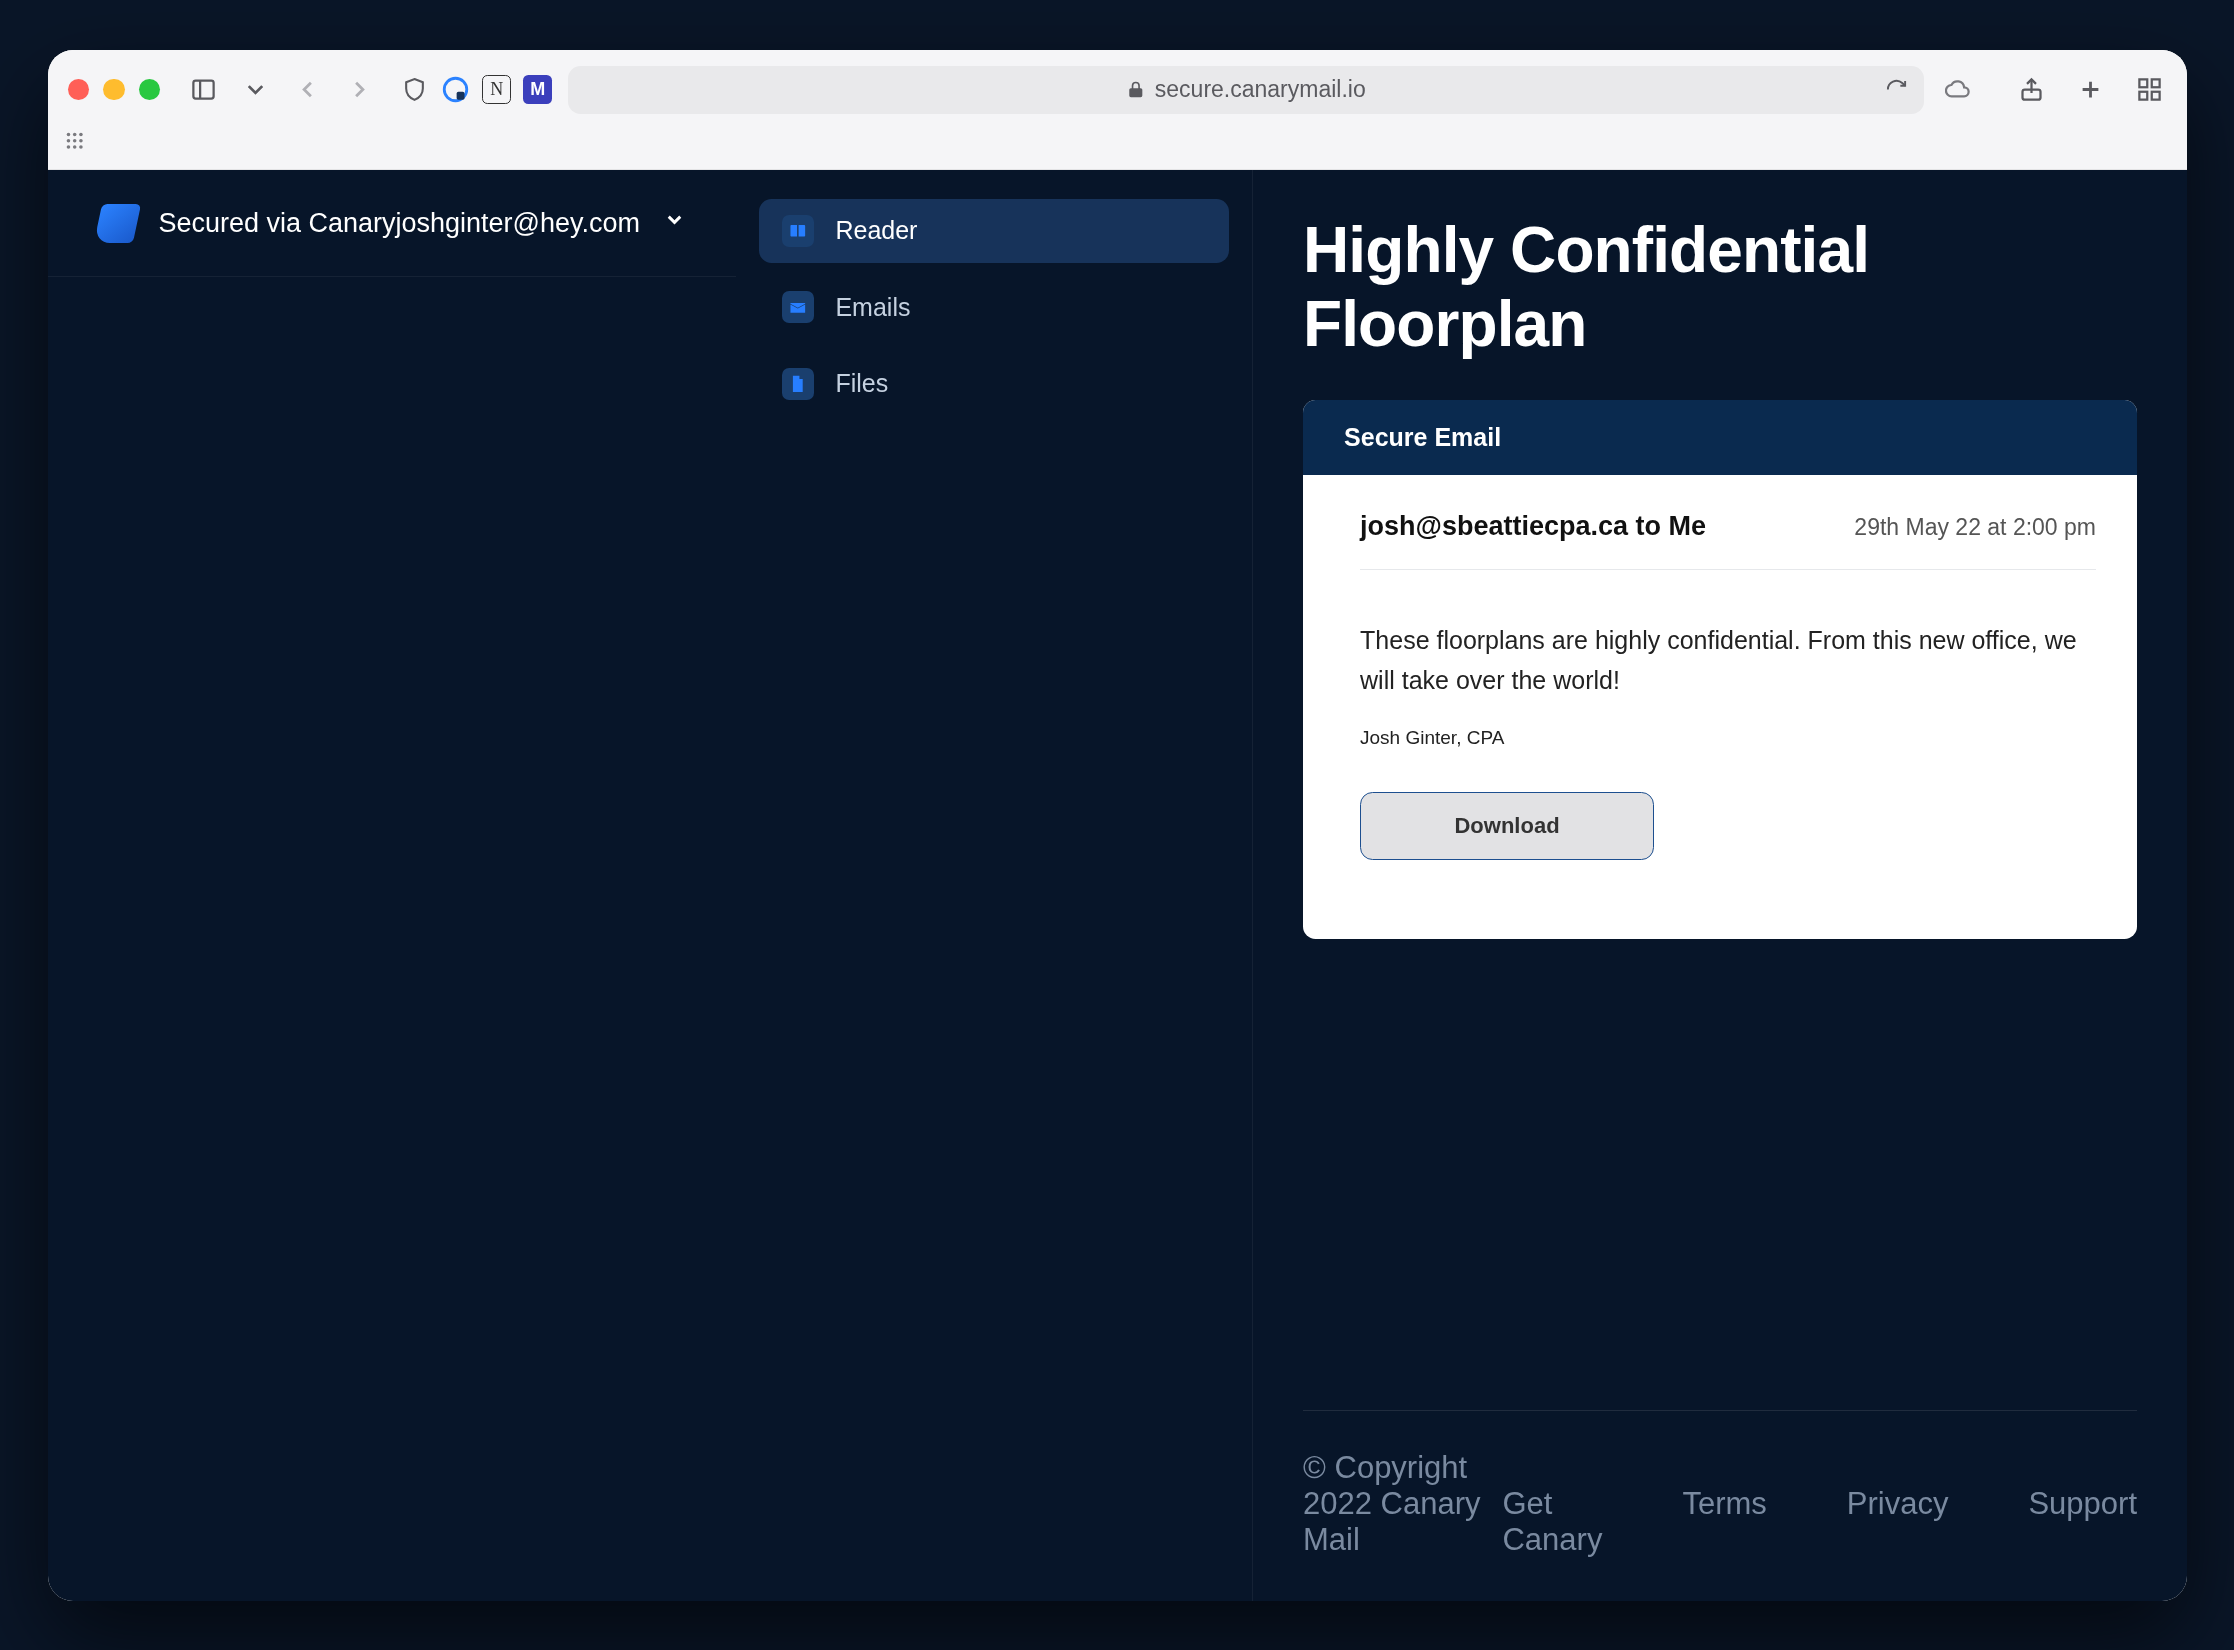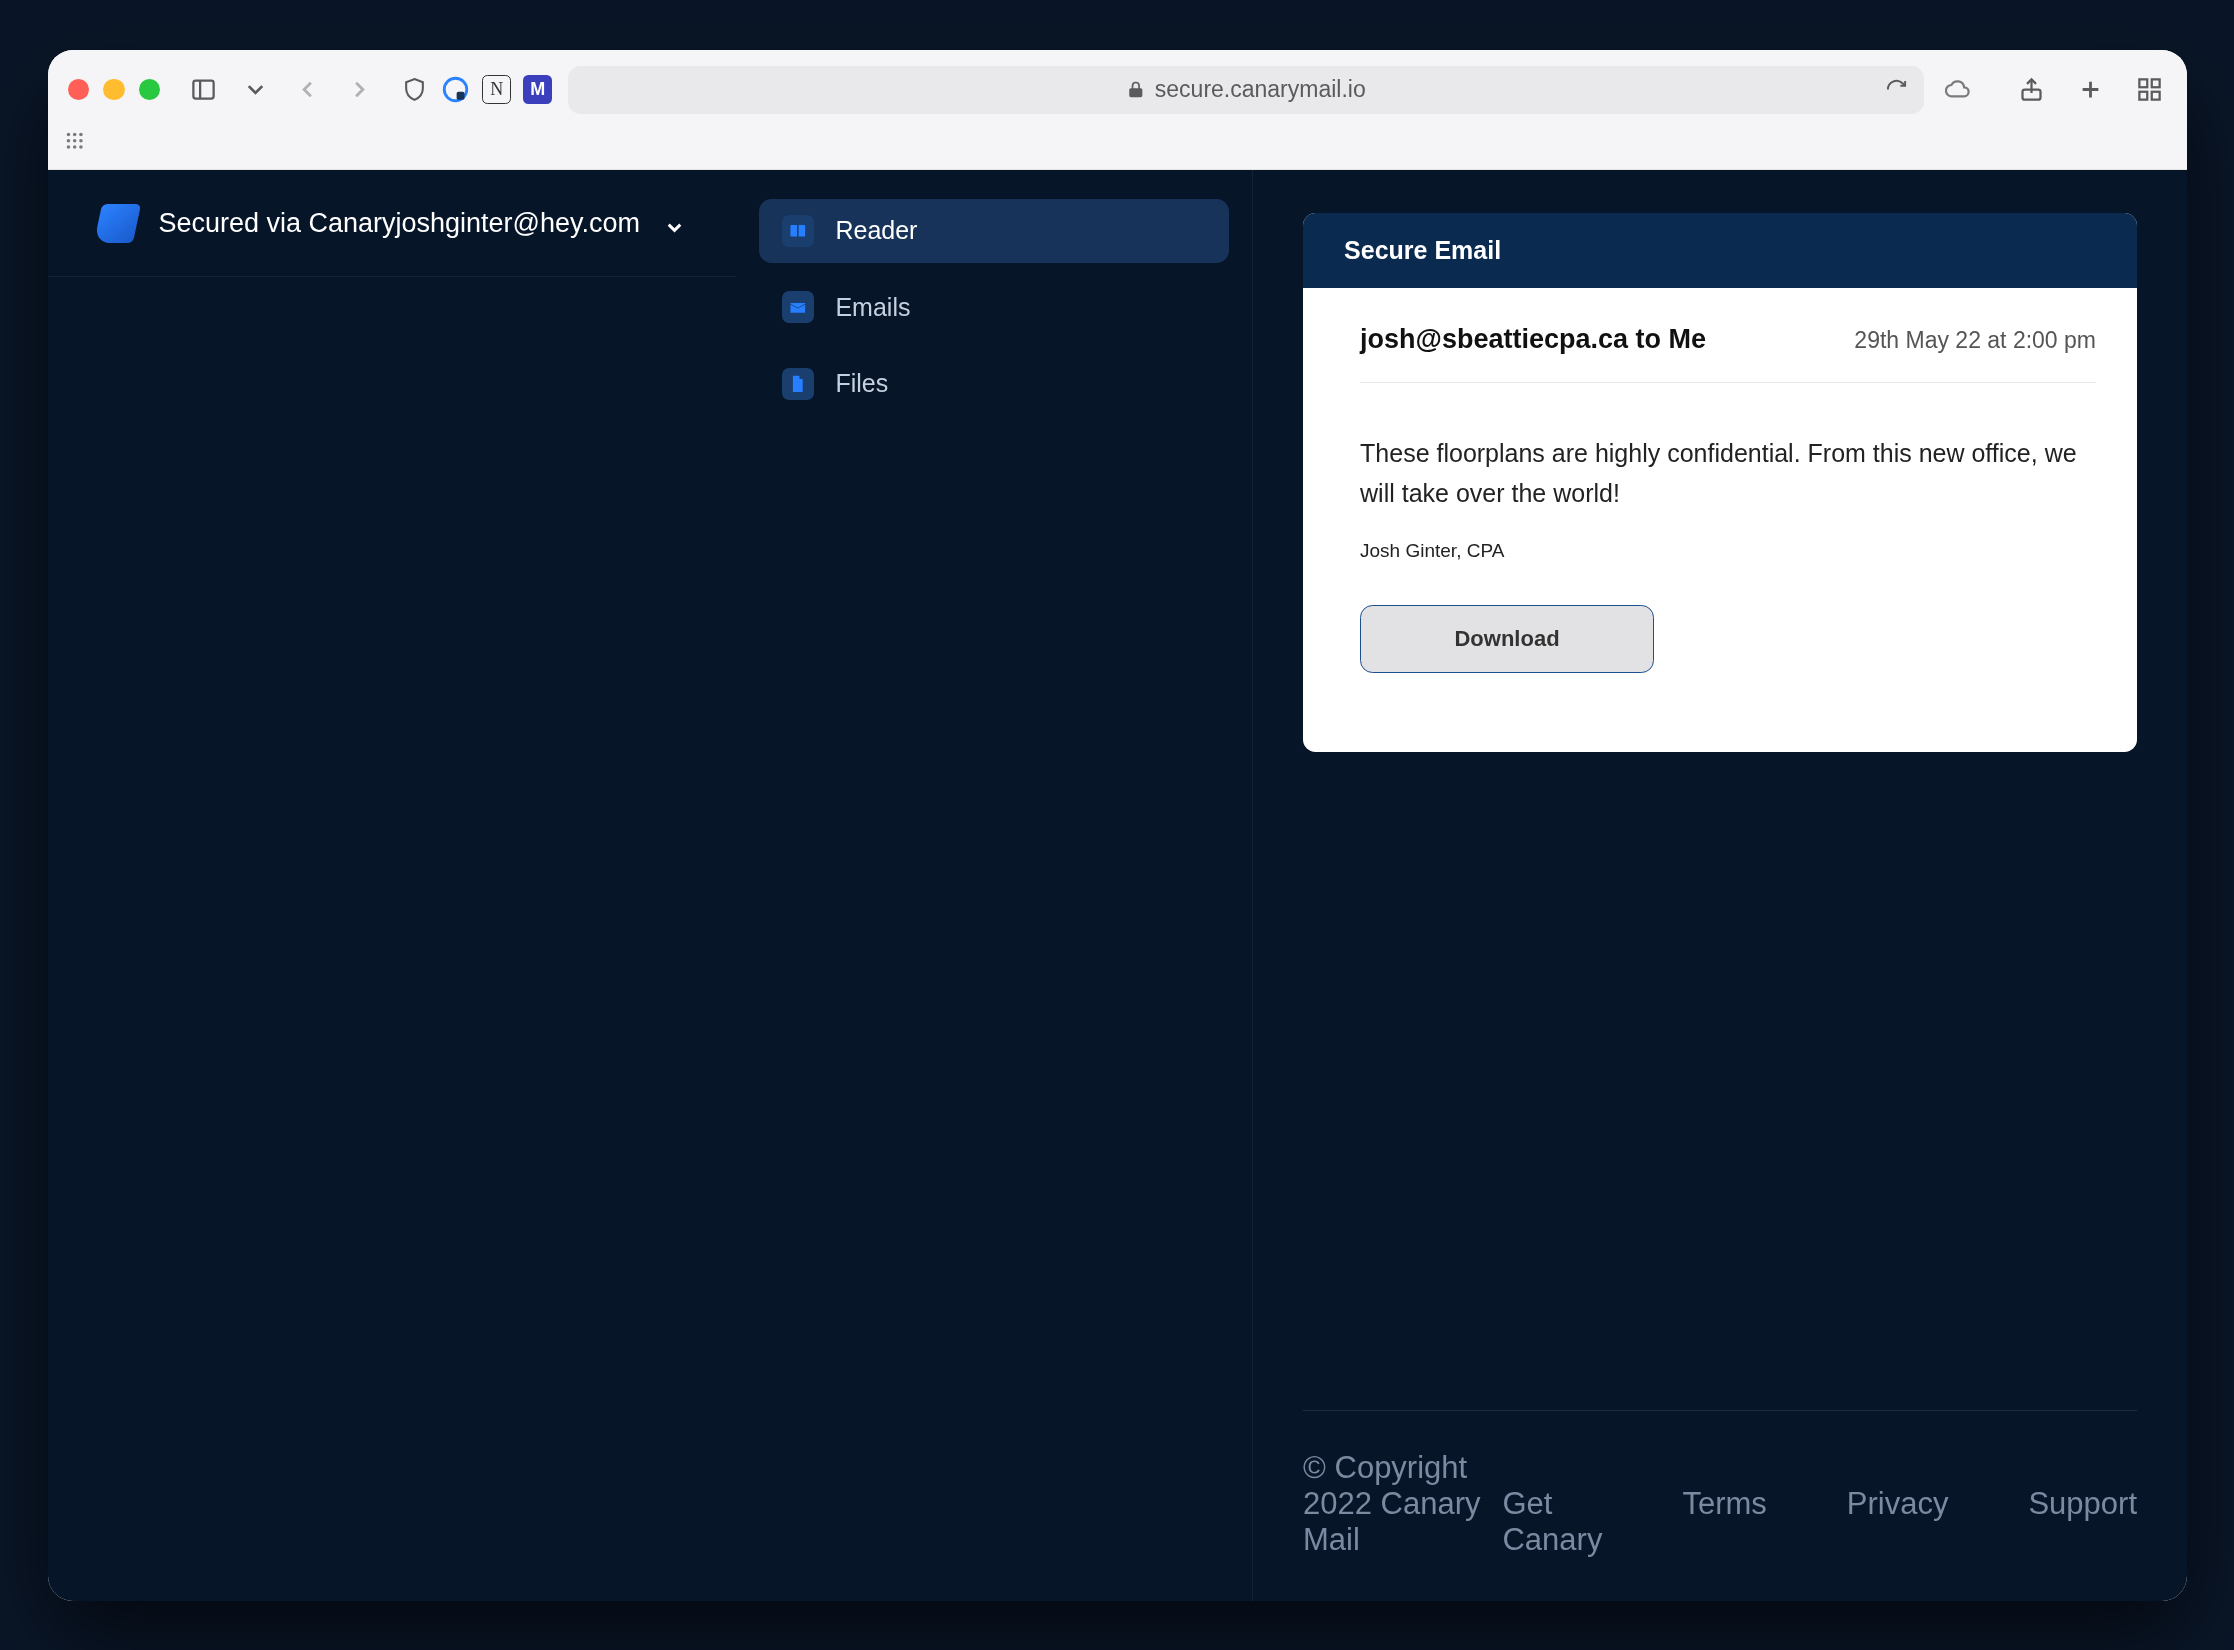--- a/index.html
+++ b/index.html
@@ -91,21 +91,21 @@
   height: 107px;
   display: flex;
   align-items: center;
   padding: 0 50px;
   border-bottom: 0.9px solid rgba(255,255,255,0.06);
 }
 .brand { display: flex; align-items: center; gap: 21.4px; }
 .brand-logo { width: 39px; height: 39px; background: linear-gradient(135deg, #2b82ff, #1a5acc); border-radius: 5.3px 5.3px 5.3px 16px; transform: skewX(-12deg); }
 .brand-text { color: #fff; font-size: 27px; font-weight: 500; }
 .header-spacer { flex: 1; }
-.user-menu { display: flex; align-items: flex-end; gap: 23px; color: #fff; font-size: 27px; cursor: pointer; }
+.user-menu { display: flex; align-items: flex-start; gap: 23px; color: #fff; font-size: 27px; cursor: pointer; }
 .chevron-down { width: 23px; height: 23px; }
 
 .app-body {
   flex: 1;
   display: flex;
 }
 .sidebar {
   width: 517px;
   padding: 28.5px 23px;
   border-right: 0.9px solid rgba(255,255,255,0.06);
@@ -366,20 +366,21 @@
           <div class="side-icon files">
             <svg viewBox="0 0 24 24" fill="currentColor">
                 <path d="M6 2h8l4 4v16H6V2zm8 0v4h4"></path>
               </svg>
           </div>
           <span>Files</span>
         </div>
       </div>
 
       <div class="main">
+        <h1 class="page-title">Highly Confidential Floorplan</h1>
 
         <div class="email-card">
           <div class="card-header">Secure Email</div>
           <div class="card-body">
             <div class="meta-row">
               <div class="from-line">josh@sbeattiecpa.ca to Me</div>
               <div class="date-line">29th May 22 at 2:00 pm</div>
             </div>
             <p class="msg-text">These floorplans are highly confidential. From this new office, we will take over the world!</p>
             <p class="signature">Josh Ginter, CPA</p>

